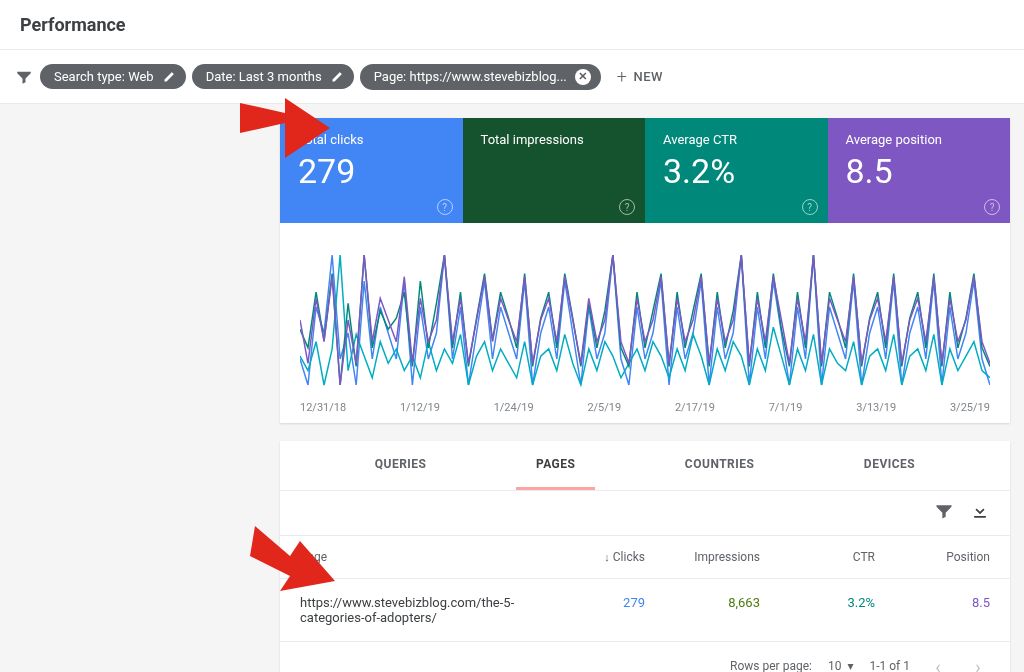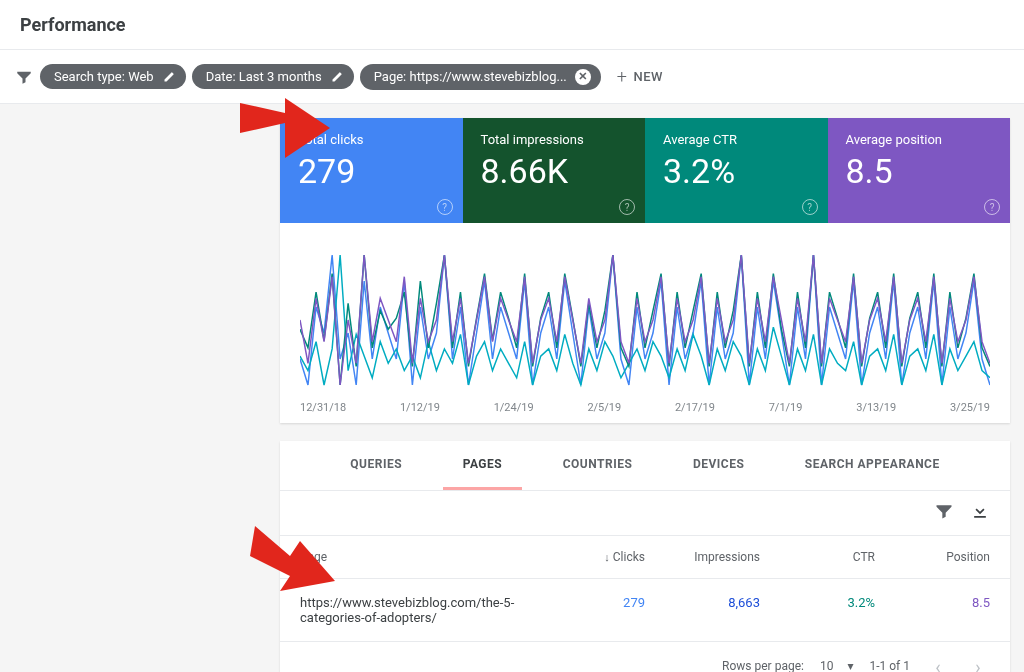--- a/index.html
+++ b/index.html
@@ -30,25 +30,25 @@
 .tabs{display:flex;justify-content:space-around;border-bottom:1px solid #e8eaed;padding:0 40px}
 .tab{padding:16px 20px;font-size:12px;letter-spacing:.5px;color:#5f6368;cursor:pointer;font-weight:700}
 .tab.active{color:#3c4043;border-bottom:3px solid #fca5a5}
 .table-actions{display:flex;justify-content:flex-end;padding:10px 20px;gap:16px}
 .table-head{display:flex;padding:14px 20px;border-top:1px solid #e8eaed;border-bottom:1px solid #e8eaed;font-size:12px;color:#5f6368}
 .col-page{flex:2}
 .col{flex:1;text-align:right}
 .sort-arrow{font-size:11px;margin-right:3px}
 .table-row{display:flex;padding:16px 20px;border-bottom:1px solid #e8eaed;font-size:13px}
 .val-clicks{color:#4285f4}
-.val-impr{color:#1d4ed8}
+.val-impr{color:#4d7c0f}
 .val-ctr{color:#00897b}
 .val-pos{color:#7e57c2}
 .pagination{display:flex;justify-content:flex-end;align-items:center;padding:12px 20px;gap:16px;font-size:12px;color:#5f6368}
-.page-select{display:flex;align-items:center;gap:14px}
+.page-select{display:flex;align-items:center;gap:6px}
 .nav-arrow{width:24px;height:24px;display:flex;align-items:center;justify-content:center;cursor:pointer;color:#bdc1c6;font-size:18px}
 .annot{position:absolute;z-index:10}
 </style>
 </head>
 <body>
 
 <div class="header">
   <h1>Performance</h1>
 </div>
 
@@ -93,21 +93,20 @@
         </svg>
     </div>
     <div class="metrics">
       <div class="metric metric-clicks">
         <div class="metric-label">Total clicks</div>
         <div class="metric-value">279</div>
         <div class="help-icon">?</div>
       </div>
       <div class="metric metric-impressions">
         <div class="metric-label">Total impressions</div>
-        <div class="metric-value">8.66K</div>
         <div class="help-icon">?</div>
       </div>
       <div class="metric metric-ctr">
         <div class="metric-label">Average CTR</div>
         <div class="metric-value">3.2%</div>
         <div class="help-icon">?</div>
       </div>
       <div class="metric metric-position">
         <div class="metric-label">Average position</div>
         <div class="metric-value">8.5</div>
@@ -138,21 +137,20 @@
     <div class="annot" style="left:-30px;top:70px">
       <svg width="100" height="90">
           <polygon points="85,70 50,30 40,45 5,15 0,45 40,65 30,80" fill="#e1261c"></polygon>
         </svg>
     </div>
     <div class="tabs" id="tabs-container">
         <div class="tab">QUERIES</div>
         <div class="tab active">PAGES</div>
         <div class="tab">COUNTRIES</div>
         <div class="tab">DEVICES</div>
-        <div class="tab">SEARCH APPEARANCE</div>
       </div>
     <div class="table-actions">
       <span><svg width="20" height="20" viewBox="0 0 24 24" fill="#5f6368">
             <path d="M3 5h18v2l-7 7v5l-4 2v-7L3 7z"></path>
           </svg></span>
       <span><svg width="20" height="20" viewBox="0 0 24 24" fill="#3c4043">
             <path d="M12 3v10l4-4 1.4 1.4L12 16 6.6 10.4 8 9l4 4V3h0zM5 18h14v2H5z"></path>
           </svg></span>
     </div>
     <div class="table-head">

